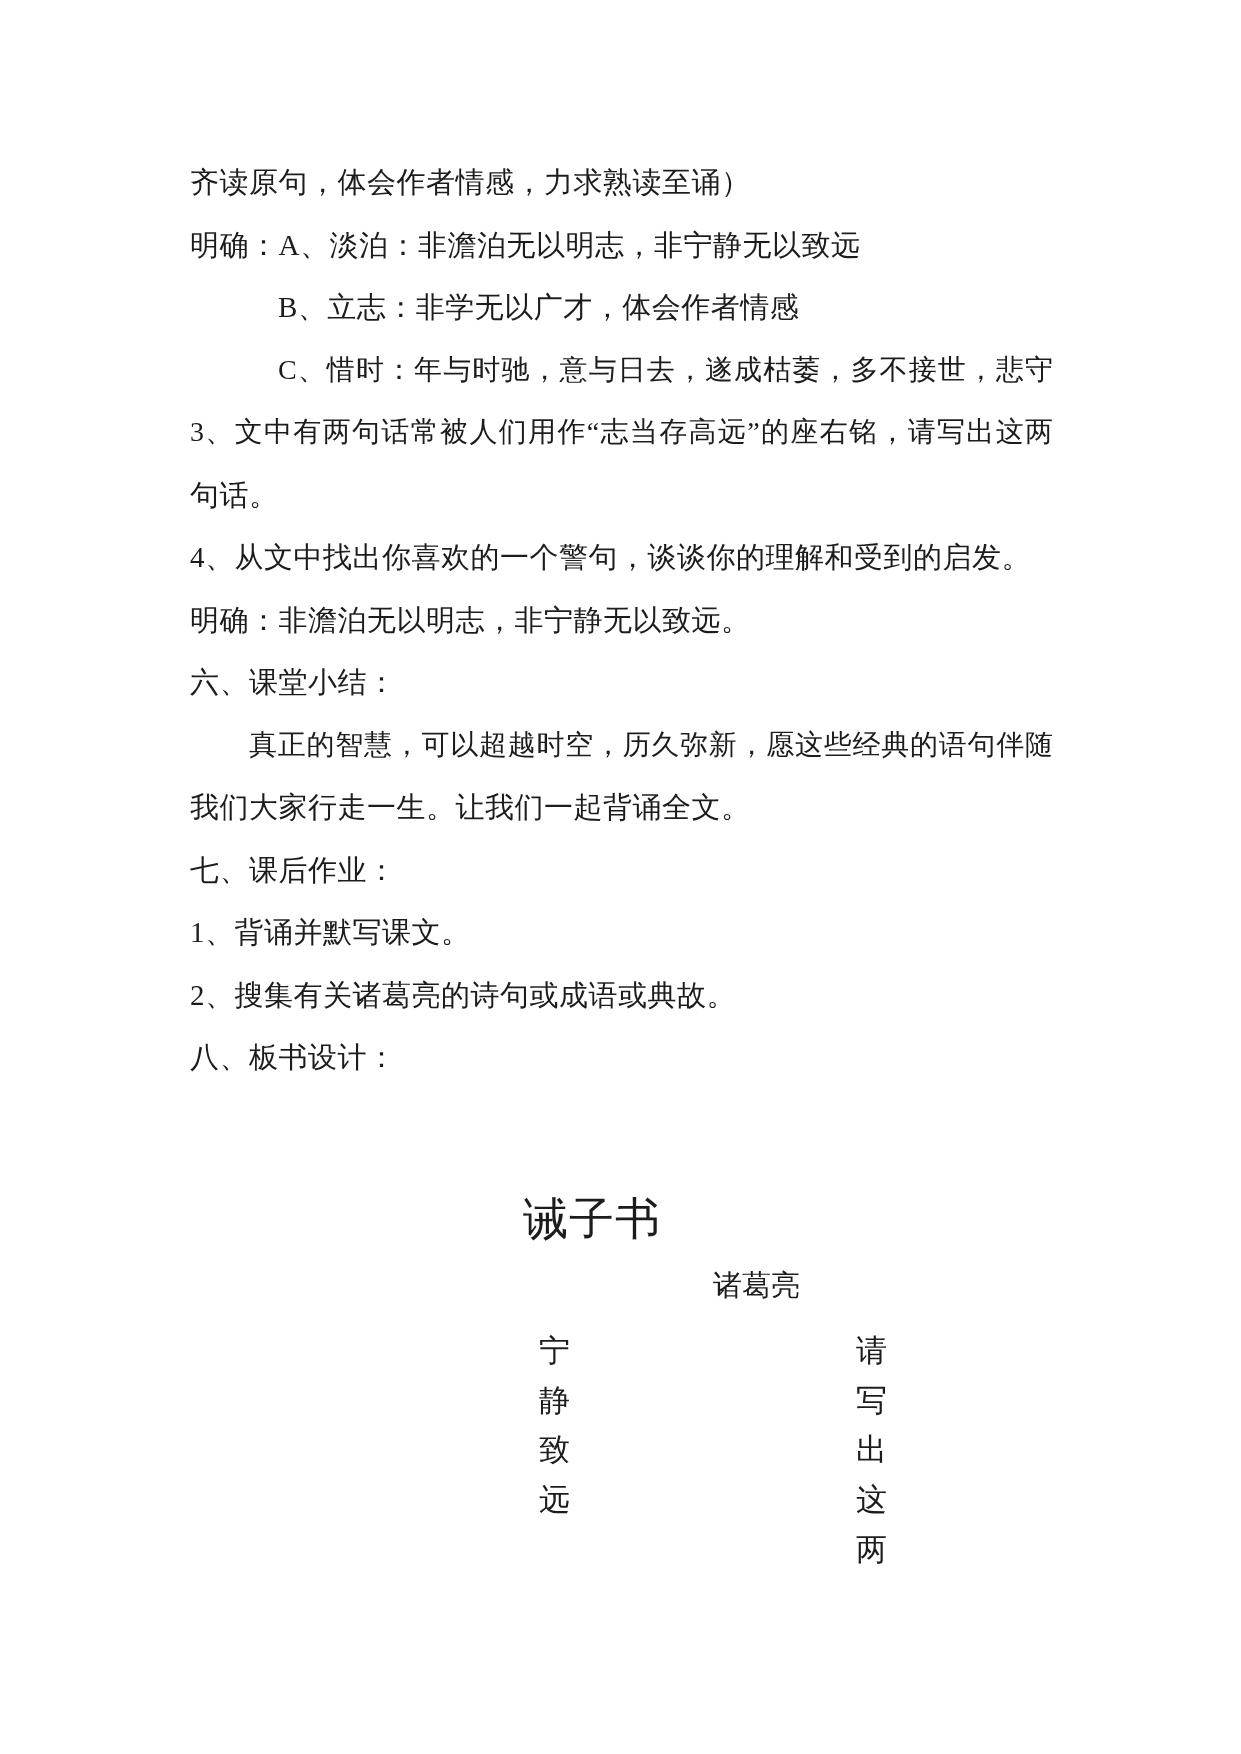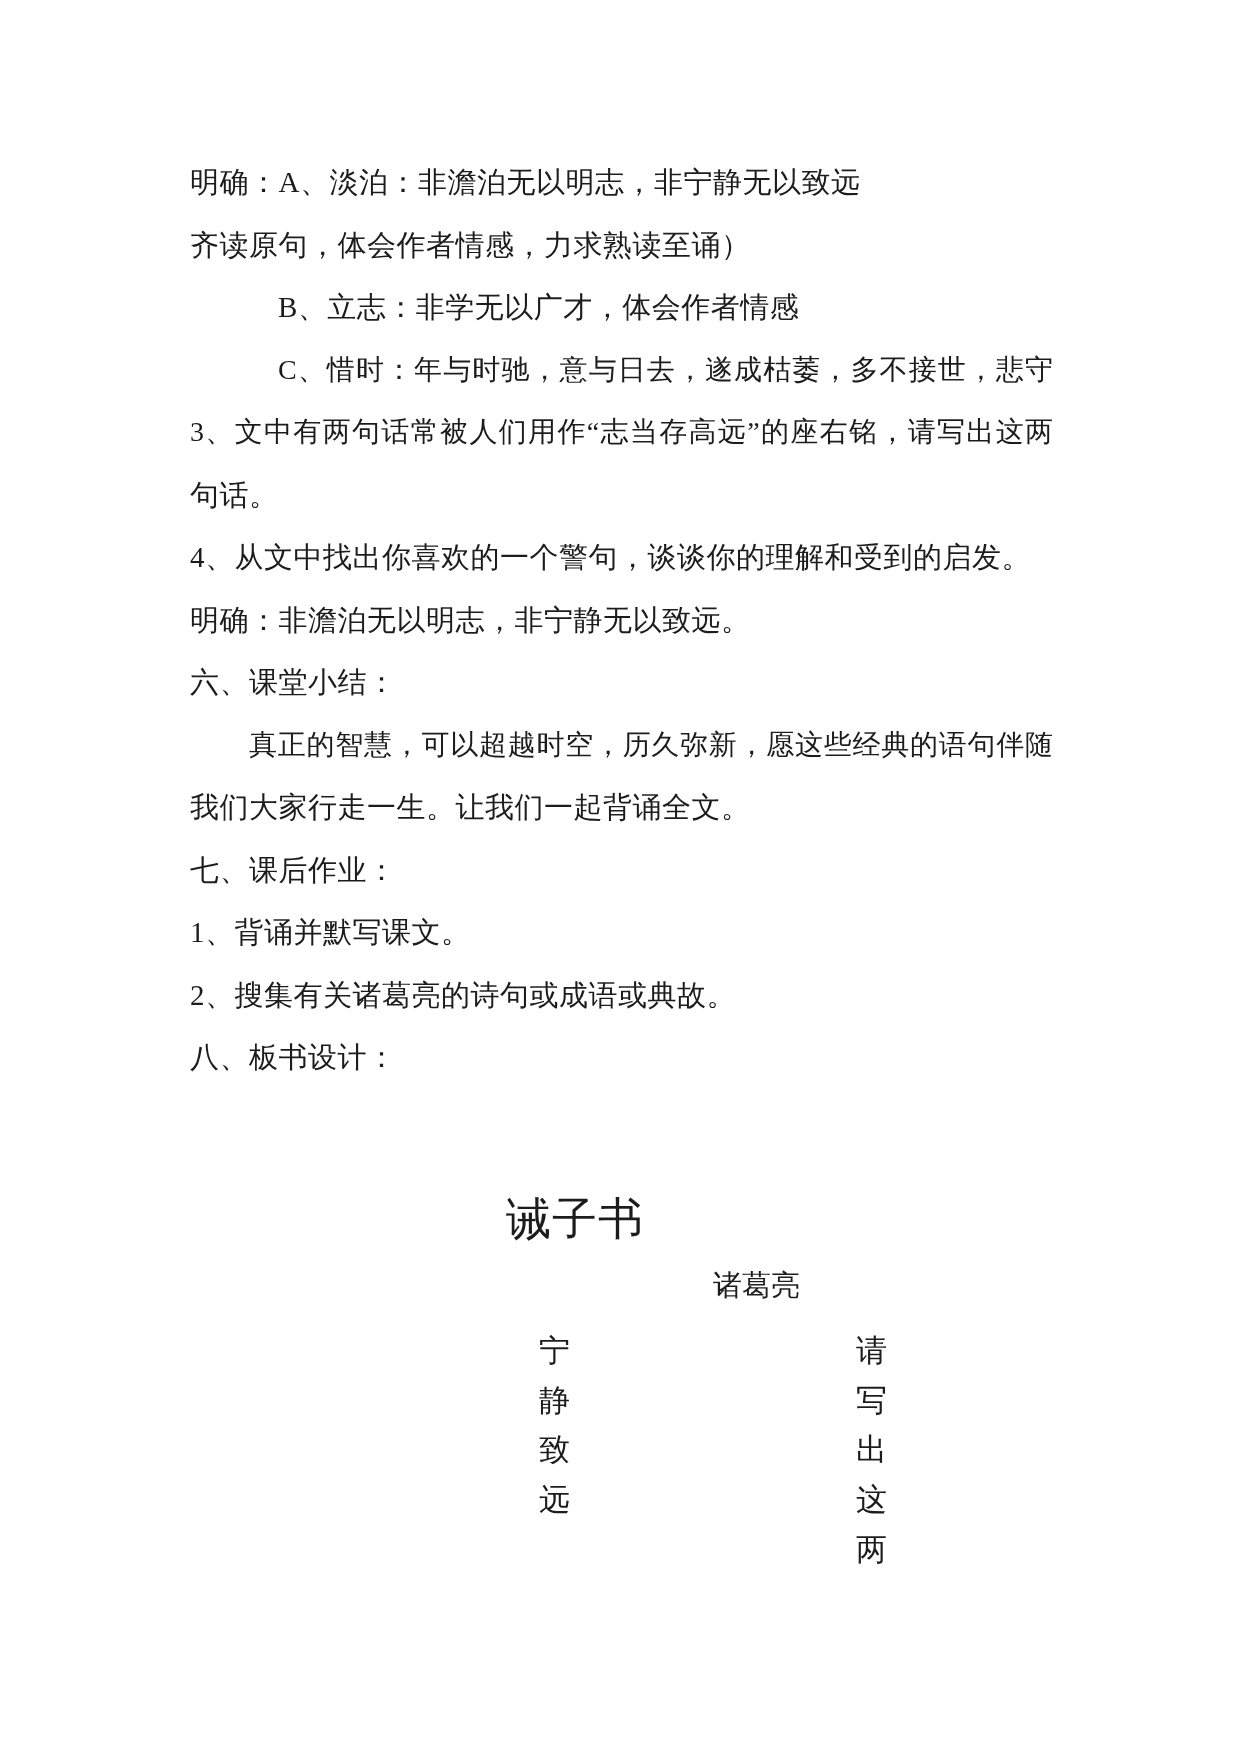--- a/index.html
+++ b/index.html
@@ -41,20 +41,21 @@
   .line.ind3 { padding-left: 88px; }
   .board-title {
     position: absolute;
     left: 0;
     top: 1195px;
     width: 1150px;
     text-align: center;
     font-size: 45px;
     line-height: 48px;
     letter-spacing: 1px;
+    padding-left: 17px;
   }
   .board-author {
     position: absolute;
     left: 713px;
     top: 1270px;
     font-size: 29px;
     line-height: 31px;
   }
   .board-col {
     position: absolute;
@@ -67,22 +68,22 @@
   }
   .board-col.left  { left: 518px; top: 1326px; }
   .board-col.right { left: 835px; top: 1326px; }
 </style>
 </head>
 <body>
 
 <div class="page">
 
   <div class="bodytext">
+    <div class="line">齐读原句，体会作者情感，力求熟读至诵）</div>
     <div class="line">明确：A、淡泊：非澹泊无以明志，非宁静无以致远</div>
-    <div class="line">齐读原句，体会作者情感，力求熟读至诵）</div>
     <div class="line ind3">B、立志：非学无以广才，体会作者情感</div>
     <div class="line ind3 fill">C、惜时：年与时驰，意与日去，遂成枯萎，多不接世，悲守</div>
     <div class="line fill">3、文中有两句话常被人们用作“志当存高远”的座右铭，请写出这两</div>
     <div class="line">句话。</div>
     <div class="line">4、从文中找出你喜欢的一个警句，谈谈你的理解和受到的启发。</div>
     <div class="line">明确：非澹泊无以明志，非宁静无以致远。</div>
     <div class="line">六、课堂小结：</div>
     <div class="line ind2 fill">真正的智慧，可以超越时空，历久弥新，愿这些经典的语句伴随</div>
     <div class="line">我们大家行走一生。让我们一起背诵全文。</div>
     <div class="line">七、课后作业：</div>

